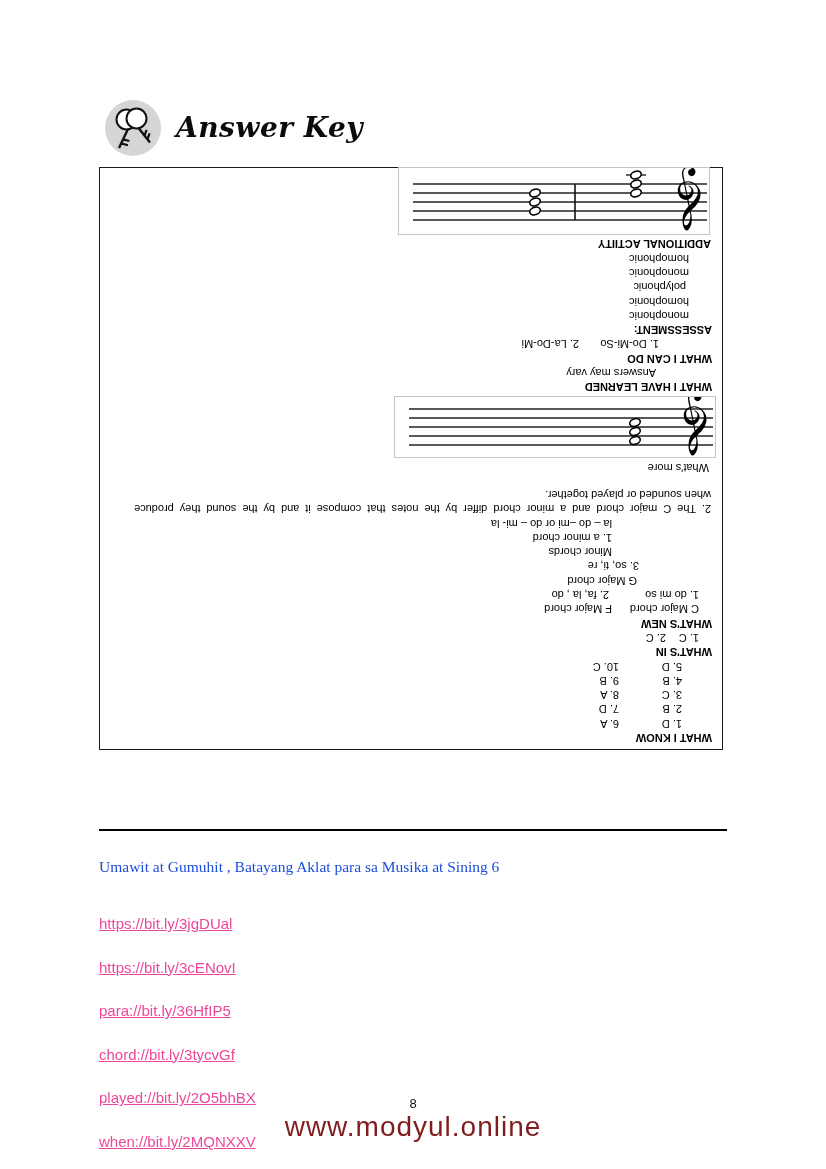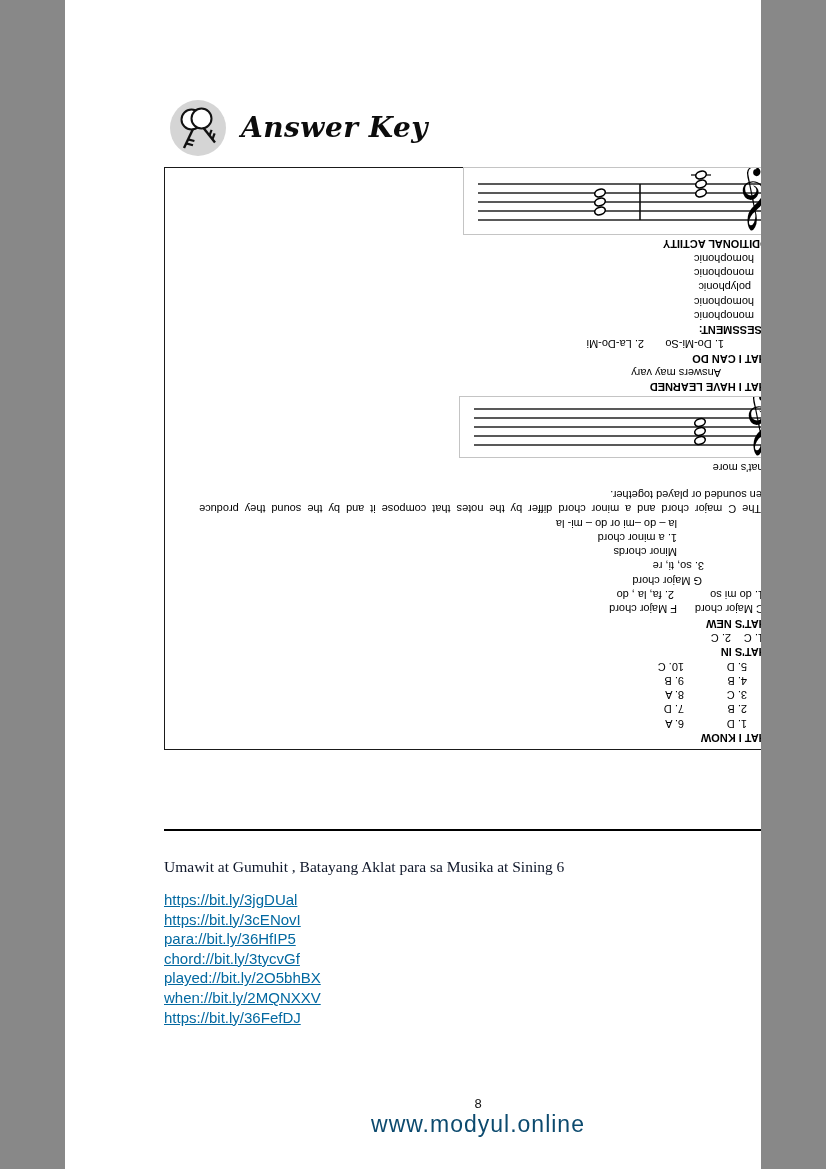--- a/index.html
+++ b/index.html
@@ -1,17 +1,17 @@
 <!DOCTYPE html>
 <html><head>
 <meta charset="utf-8">
 <style>
   html,body{margin:0;padding:0;background:#888;}
   .page{
-    position:relative;width:696px;height:1169px;background:#ffffff;
+    position:relative;width:826px;height:1169px;background:#ffffff;
     margin:0 auto;overflow:hidden;
     font-family:"Liberation Sans",sans-serif;color:#000;
   }
   
   .ak-header{position:absolute;left:104px;top:99px;display:flex;align-items:center;gap:14px;}
   .key-badge{width:58px;height:58px;}
   .ak-title{
     font-family:"DejaVu Serif",serif;font-style:italic;font-weight:bold;
     font-size:28px;letter-spacing:.5px;color:#0c0c0c;margin:0;line-height:58px;
   }
@@ -40,32 +40,32 @@
   .staff-box svg{display:block;}
   
   .refs-title{
     position:absolute;left:99px;top:788px;margin:0;
     font-family:"DejaVu Serif",serif;font-style:italic;font-weight:bold;
     font-size:28px;letter-spacing:.5px;color:#0c0c0c;
   }
   .refs-rule{position:absolute;left:99px;top:829px;width:628px;height:2px;background:#000;}
   .refs-book{
     position:absolute;left:99px;top:858px;margin:0;width:620px;
-    font-family:"Liberation Serif",serif;font-size:15.5px;color:#0f172a;
+    font-family:"Liberation Serif",serif;font-size:15.5px;color:#1d4ed8;
   }
   .refs-links{position:absolute;left:99px;top:890px;}
   .ref-link{
-    display:block;color:#0369a1;text-decoration:underline;
-    font-size:15px;line-height:19.6px;font-family:"Liberation Sans",sans-serif;
+    display:block;color:#ec4899;text-decoration:underline;
+    font-size:15px;line-height:19.6px;font-family:"Liberation Sans",sans-serif;margin-top:24px;
   }
   
   .page-number{position:absolute;left:0;top:1096px;width:826px;text-align:center;font-size:13px;color:#111;}
   .watermark{
     position:absolute;left:0;top:1111px;width:826px;text-align:center;
-    font-size:23px;letter-spacing:1px;color:#0c4a6e;
+    font-size:28px;letter-spacing:1px;color:#7f1d1d;
   }
 </style>
 </head>
 <body>
 
 <div class="page">
 
   <div class="ak-header">
     <div class="key-badge">
       <svg width="58" height="58" viewBox="0 0 58 58">

